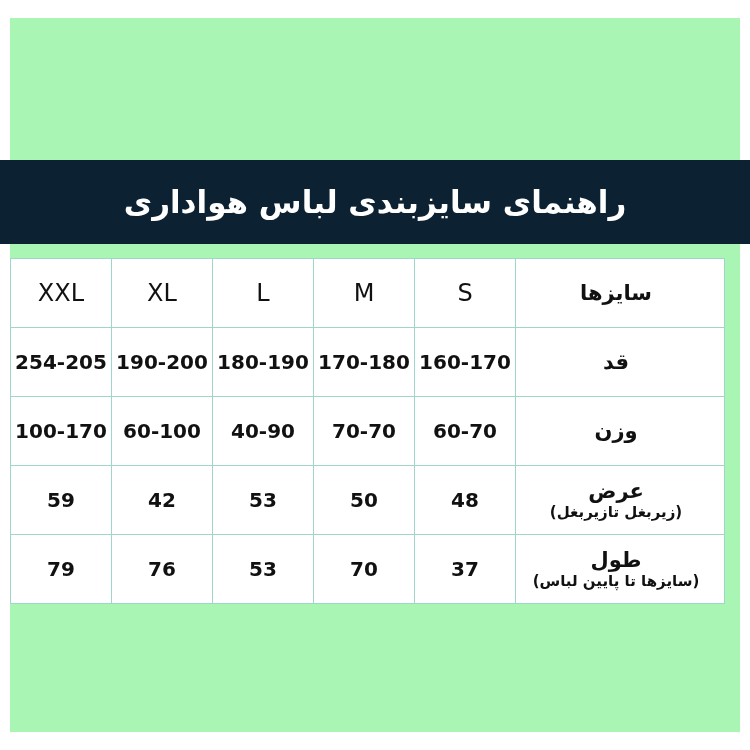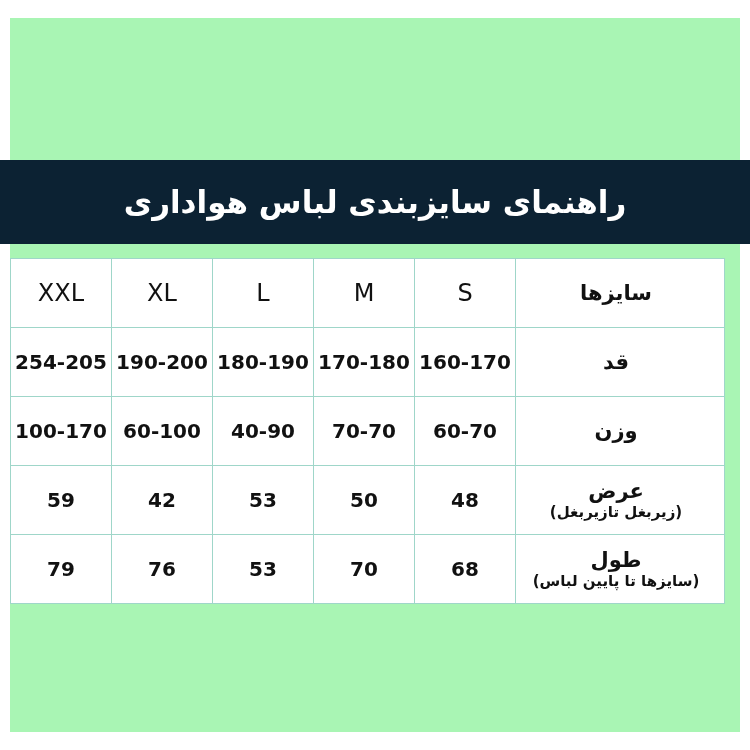--- a/index.html
+++ b/index.html
@@ -241,21 +241,21 @@
             <span class="val">59</span>
           </td>
         </tr>
 
         <tr>
           <td class="label-cell">
             <span class="label-main">طول</span>
             <span class="label-sub">(سایزها تا پایین لباس)</span>
           </td>
           <td class="size-cell">
-            <span class="val">68</span>
+            <span class="val">37</span>
           </td>
           <td class="size-cell">
             <span class="val">70</span>
           </td>
           <td class="size-cell">
             <span class="val">53</span>
           </td>
           <td class="size-cell">
             <span class="val">76</span>
           </td>

